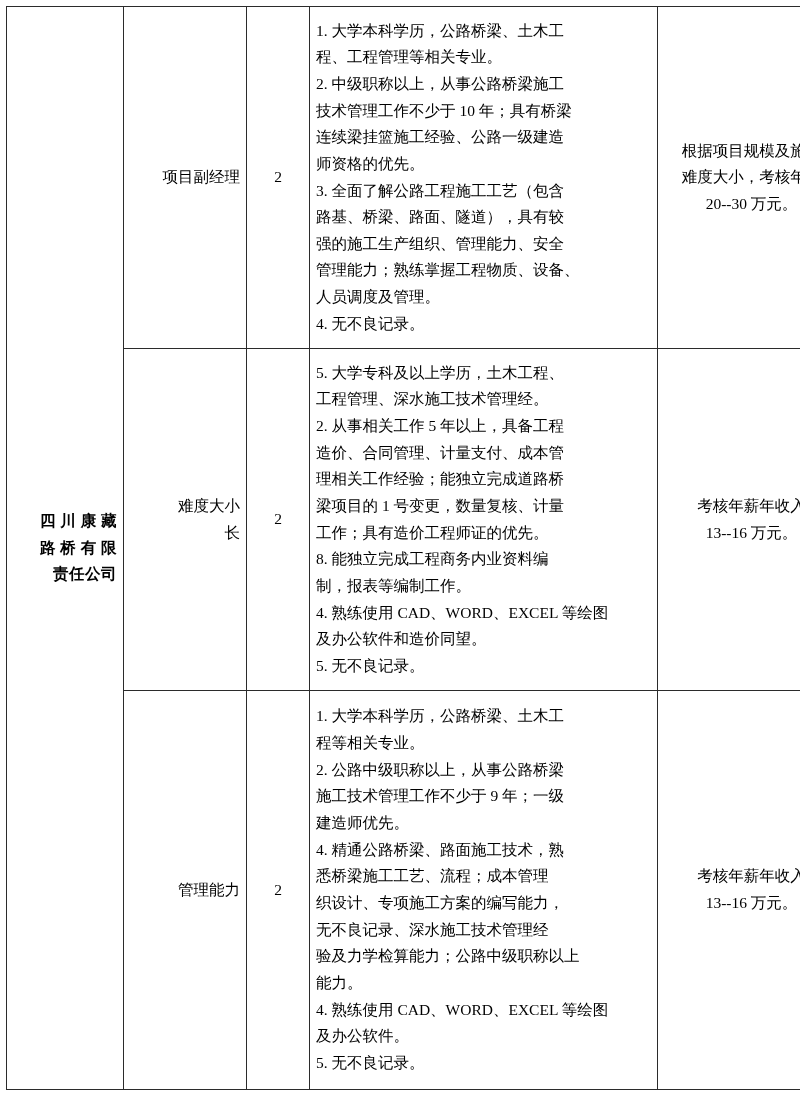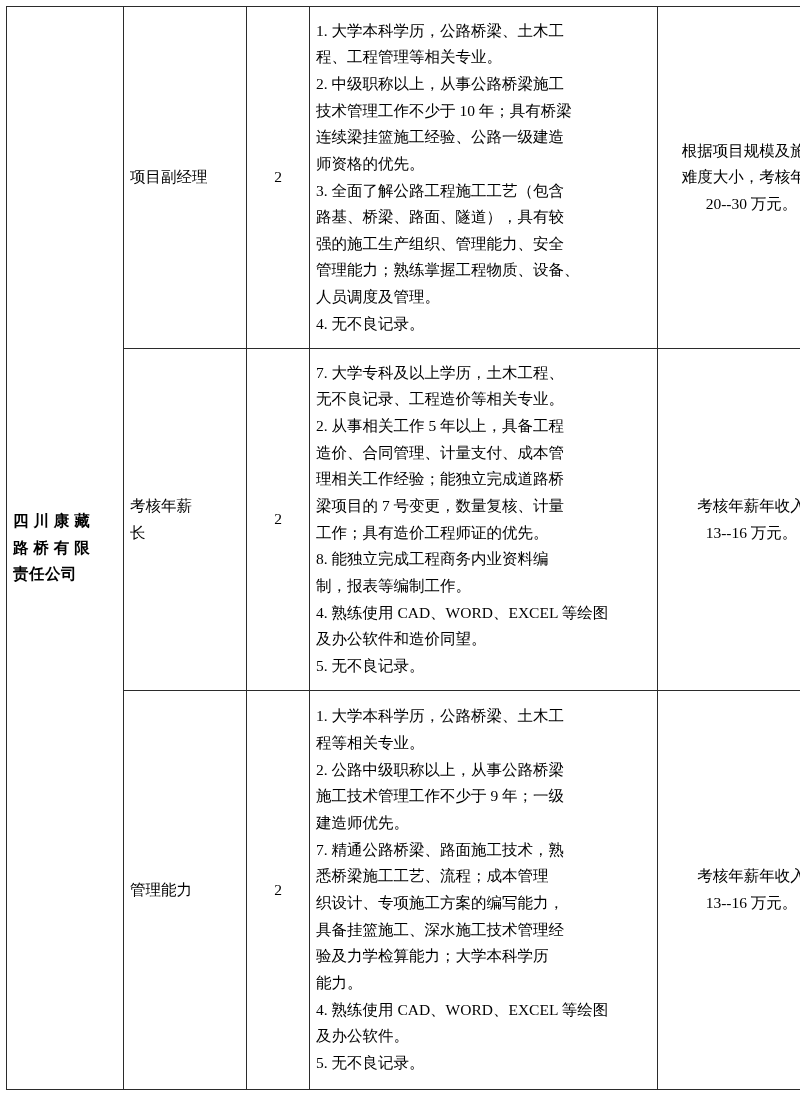--- a/index.html
+++ b/index.html
@@ -30,29 +30,29 @@
   table.jobs td {
     border: 1px solid #2b2b2b;
     vertical-align: middle;
     padding: 0 6px;
     font-size: 15.5px;
     line-height: 1.72;
     font-family: Liberation Serif, serif;
   }
   td.company {
     width: 104px;
-    text-align: left;
+    text-align: right;
     font-weight: bold;
     font-size: 17px;
     letter-spacing: 0.5px;
     line-height: 1.75;
   }
   td.position {
     width: 110px;
-    text-align: left;
+    text-align: right;
     font-size: 15.5px;
     line-height: 1.7;
   }
   td.count {
     width: 50px;
     text-align: center;
     font-size: 15.5px;
   }
   td.requirements {
     width: 335px;
@@ -114,31 +114,31 @@
           <span class="req-line">4. 无不良记录。</span>
         </td>
         <td class="salary">
           <span class="salary-line">根据项目规模及施工</span>
           <span class="salary-line">难度大小，考核年薪</span>
           <span class="salary-line">20--30 万元。</span>
         </td>
       </tr>
       <tr>
         <td class="position">
-          <span class="company-line">考核年薪</span>
+          <span class="company-line">难度大小</span>
           <span class="company-line">长</span>
         </td>
         <td class="count">2</td>
         <td class="requirements">
-          <span class="req-line">7. 大学专科及以上学历，土木工程、</span>
-          <span class="req-line">无不良记录、工程造价等相关专业。</span>
+          <span class="req-line">5. 大学专科及以上学历，土木工程、</span>
+          <span class="req-line">工程管理、深水施工技术管理经。</span>
           <span class="req-line">2. 从事相关工作 5 年以上，具备工程</span>
           <span class="req-line">造价、合同管理、计量支付、成本管</span>
           <span class="req-line">理相关工作经验；能独立完成道路桥</span>
-          <span class="req-line">梁项目的 7 号变更，数量复核、计量</span>
+          <span class="req-line">梁项目的 1 号变更，数量复核、计量</span>
           <span class="req-line">工作；具有造价工程师证的优先。</span>
           <span class="req-line">8. 能独立完成工程商务内业资料编</span>
           <span class="req-line">制，报表等编制工作。</span>
           <span class="req-line">4. 熟练使用 CAD、WORD、EXCEL 等绘图</span>
           <span class="req-line">及办公软件和造价同望。</span>
           <span class="req-line">5. 无不良记录。</span>
         </td>
         <td class="salary">
           <span class="salary-line">考核年薪年收入</span>
           <span class="salary-line">13--16 万元。</span>
@@ -146,25 +146,25 @@
       </tr>
       <tr>
         <td class="position">管理能力</td>
         <td class="count">2</td>
         <td class="requirements">
           <span class="req-line">1. 大学本科学历，公路桥梁、土木工</span>
           <span class="req-line">程等相关专业。</span>
           <span class="req-line">2. 公路中级职称以上，从事公路桥梁</span>
           <span class="req-line">施工技术管理工作不少于 9 年；一级</span>
           <span class="req-line">建造师优先。</span>
-          <span class="req-line">7. 精通公路桥梁、路面施工技术，熟</span>
+          <span class="req-line">4. 精通公路桥梁、路面施工技术，熟</span>
           <span class="req-line">悉桥梁施工工艺、流程；成本管理</span>
           <span class="req-line">织设计、专项施工方案的编写能力，</span>
-          <span class="req-line">具备挂篮施工、深水施工技术管理经</span>
-          <span class="req-line">验及力学检算能力；大学本科学历</span>
+          <span class="req-line">无不良记录、深水施工技术管理经</span>
+          <span class="req-line">验及力学检算能力；公路中级职称以上</span>
           <span class="req-line">能力。</span>
           <span class="req-line">4. 熟练使用 CAD、WORD、EXCEL 等绘图</span>
           <span class="req-line">及办公软件。</span>
           <span class="req-line">5. 无不良记录。</span>
         </td>
         <td class="salary">
           <span class="salary-line">考核年薪年收入</span>
           <span class="salary-line">13--16 万元。</span>
         </td>
       </tr>

